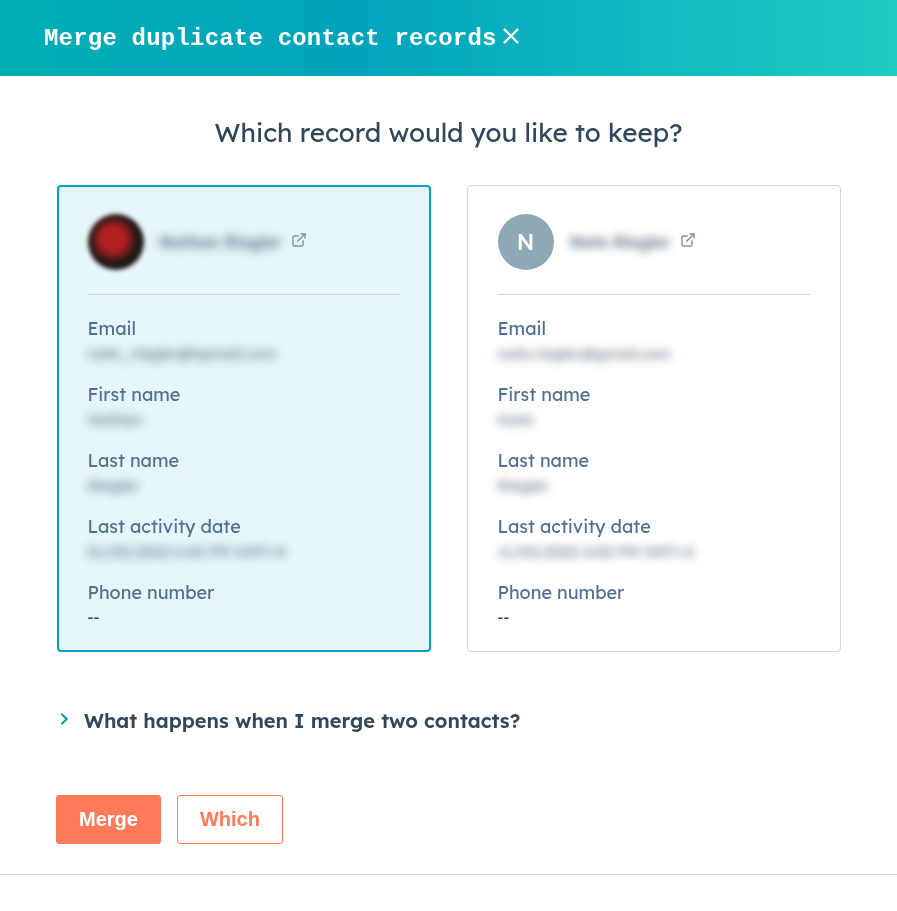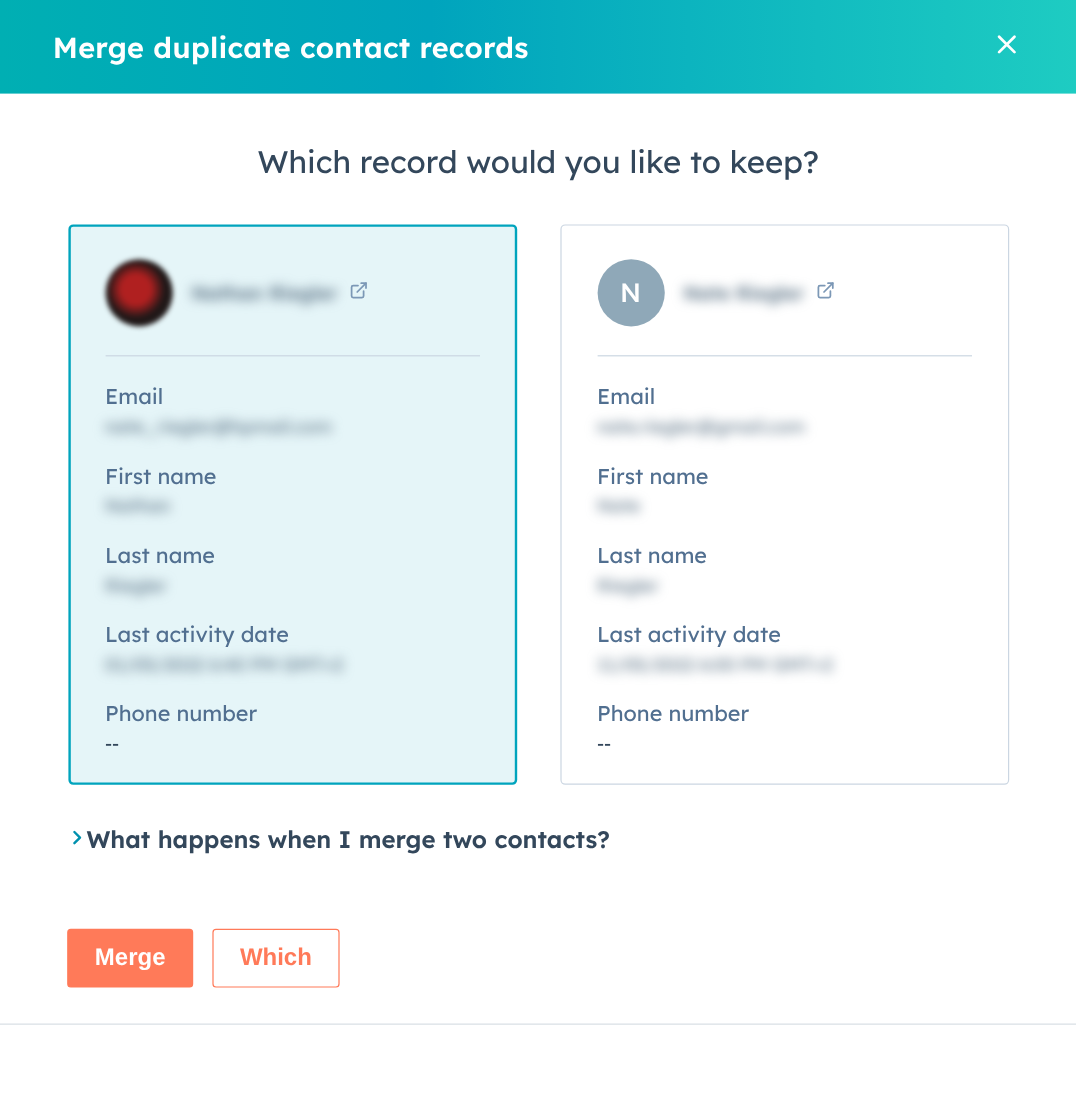--- a/index.html
+++ b/index.html
@@ -24,21 +24,22 @@
     width: 897px;
   }
   
   .hdr {
     background: linear-gradient(90deg,#00bda5 0%,#00a4bd 55%,#1fd6c7 100%);
     background: linear-gradient(90deg,#00afb3 0%,#00a4bd 40%,#1eccc2 100%);
     color: #fff;
     padding: 24px 44px;
     display: flex;
     align-items: center;
-    justify-content: space-between;
+    justify-content: flex-start;
+    font-family: Liberation Mono, monospace;
   }
   .hdr h1 {
     margin: 0;
     font-size: 24px;
     font-weight: 600;
     letter-spacing: 0.2px;
   }
   .close-btn {
     width: 28px; height: 28px;
     display: flex; align-items: center; justify-content: center;
@@ -118,23 +119,24 @@
     color: #516f90;
     margin-bottom: 4px;
   }
   .f-value {
     font-size: 15px;
     color: var(--navy);
   }
   .blur { filter: blur(5px); color: #5a7184; }
 
   .accordion {
-    margin-top: 33px;
-    display: flex;
-    align-items: center;
+    margin-top: 56px;
+    display: flex;
+    align-items: center;
+    gap: 12px;
     cursor: pointer;
   }
   .accordion svg { width: 16px; height: 16px; }
   .accordion-title {
     font-size: 20px;
     font-weight: 600;
     color: var(--navy);
   }
 
   .footer {

